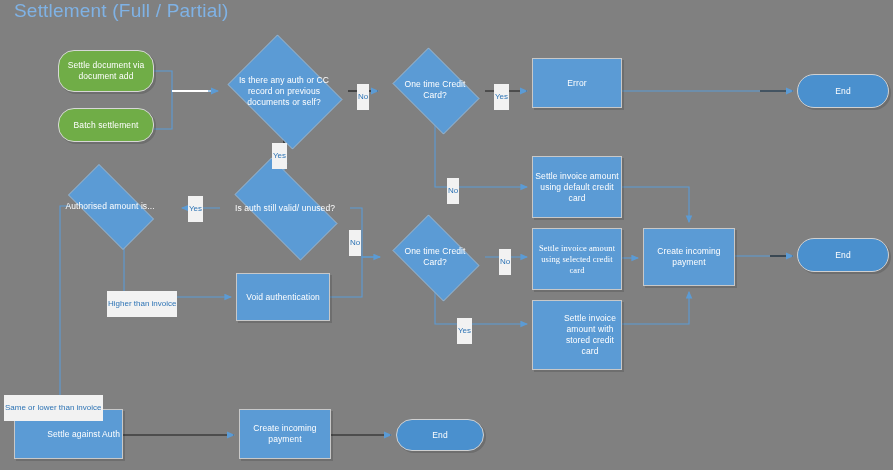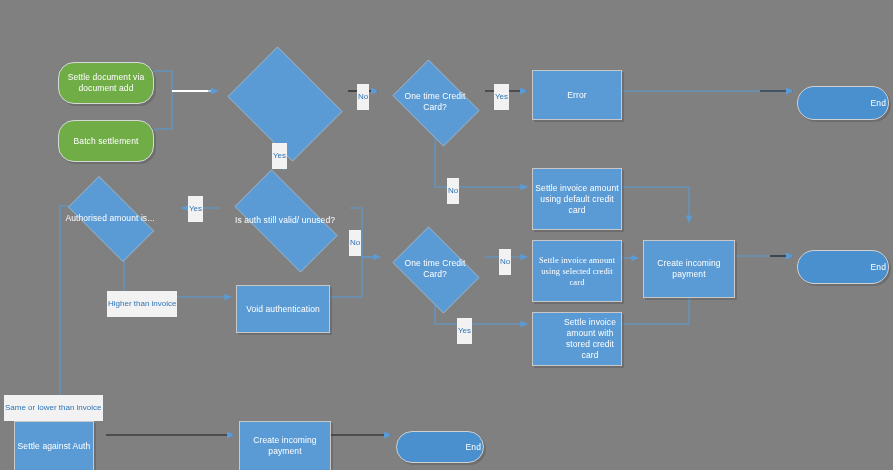--- a/index.html
+++ b/index.html
@@ -28,33 +28,31 @@
     box-sizing: border-box;
     display: flex;
     align-items: center;
     justify-content: center;
     text-align: center;
     color: #ffffff;
     font-size: 8.5px;
     line-height: 11px;
     letter-spacing: .1px;
     padding: 2px;
-    margin-top: 12px;
   }
   .n-process {
     background: #5B9BD5;
     border: 1px solid #c8c8c8;
     box-shadow: 2px 2px 0 0 rgba(30,30,30,.18);
   }
   .n-terminator {
     background: #4A90CE;
     border: 1px solid #d0d0d0;
     border-radius: 999px;
     box-shadow: 2px 2px 0 0 rgba(30,30,30,.18);
-    justify-content: flex-end;
   }
   .n-start {
     background: #70AD47;
     border: 1px solid #d7d7d7;
     border-radius: 16px;
     box-shadow: 2px 2px 0 0 rgba(30,30,30,.18);
   }
   .n-decision {
     background: transparent;
     border: none;
@@ -94,20 +92,21 @@
     font-family: "Liberation Sans", sans-serif;
     letter-spacing: .2px;
     white-space: nowrap;
   }
 </style>
 </head>
 <body>
 
 <div id="canvas">
 
+  <div id="title">Settlement (Full / Partial)</div>
 
   <svg id="edge-layer" viewBox="0 0 893 470">
     <defs>
       <marker id="ah-blue" markerWidth="7" markerHeight="7" refX="6" refY="3" orient="auto">
         <path d="M0,0 L7,3 L0,6 z" fill="#5B9BD5"></path>
       </marker>
       <marker id="ah-dark" markerWidth="7" markerHeight="7" refX="6" refY="3" orient="auto">
         <path d="M0,0 L7,3 L0,6 z" fill="#5B9BD5"></path>
       </marker>
     </defs>
@@ -198,25 +197,26 @@
 
     <g>
       <path d="M331,435 L391,435" fill="none" stroke="#1a1a1a" stroke-width="1.2" marker-end="url(#ah-blue)"></path>
     </g>
   </svg>
 
   <div id="node-layer">
       <div class="node n-start" style="left: 58px; top: 50px; width: 96px; height: 42px;">
         <span>Settle document via document add</span>
       </div>
-      <div class="node n-start" style="left: 58px; top: 108px; width: 96px; height: 42px;">
+      <div class="node n-start" style="left: 58px; top: 108px; width: 96px; height: 34px;">
         <span>Batch settlement</span>
       </div>
       <div class="node n-decision" style="left: 220px; top: 42px; width: 128px; height: 98px;">
         <div class="dia"></div>
+        <div class="dtext">Is there any auth or CC record on previous documents or self?</div>
       </div>
       <div class="node n-decision" style="left: 385px; top: 55px; width: 100px; height: 70px;">
         <div class="dia"></div>
         <div class="dtext">One time Credit Card?</div>
       </div>
       <div class="node n-process" style="left: 532px; top: 58px; width: 90px; height: 50px;">
         <span>Error</span>
       </div>
       <div class="node n-terminator" style="left: 797px; top: 74px; width: 92px; height: 34px;">
         <span>End</span>
@@ -235,30 +235,30 @@
       <div class="node n-process" style="left: 532px; top: 156px; width: 90px; height: 62px;">
         <span>Settle invoice amount using default credit card</span>
       </div>
       <div class="node n-decision" style="left: 385px; top: 222px; width: 100px; height: 70px;">
         <div class="dia"></div>
         <div class="dtext">One time Credit Card?</div>
       </div>
       <div class="node n-process" style="left: 532px; top: 228px; width: 90px; height: 62px; font-family: Liberation Serif, serif;">
         <span>Settle invoice amount using selected credit card</span>
       </div>
-      <div class="node n-process" style="left: 532px; top: 300px; width: 90px; height: 54px; padding-left: 28px;">
+      <div class="node n-process" style="left: 532px; top: 300px; width: 90px; height: 70px; padding-left: 28px;">
         <span>Settle invoice amount with stored credit card</span>
       </div>
       <div class="node n-process" style="left: 643px; top: 228px; width: 92px; height: 58px;">
         <span>Create incoming payment</span>
       </div>
       <div class="node n-terminator" style="left: 797px; top: 238px; width: 92px; height: 34px;">
         <span>End</span>
       </div>
-      <div class="node n-process" style="left: 14px; top: 409px; width: 80px; height: 50px;">
+      <div class="node n-process" style="left: 14px; top: 409px; width: 109px; height: 50px; justify-content: flex-end;">
         <span>Settle against Auth</span>
       </div>
       <div class="node n-process" style="left: 239px; top: 409px; width: 92px; height: 50px;">
         <span>Create incoming payment</span>
       </div>
       <div class="node n-terminator" style="left: 396px; top: 419px; width: 88px; height: 32px;">
         <span>End</span>
       </div>
     </div>
   <div id="label-layer">

